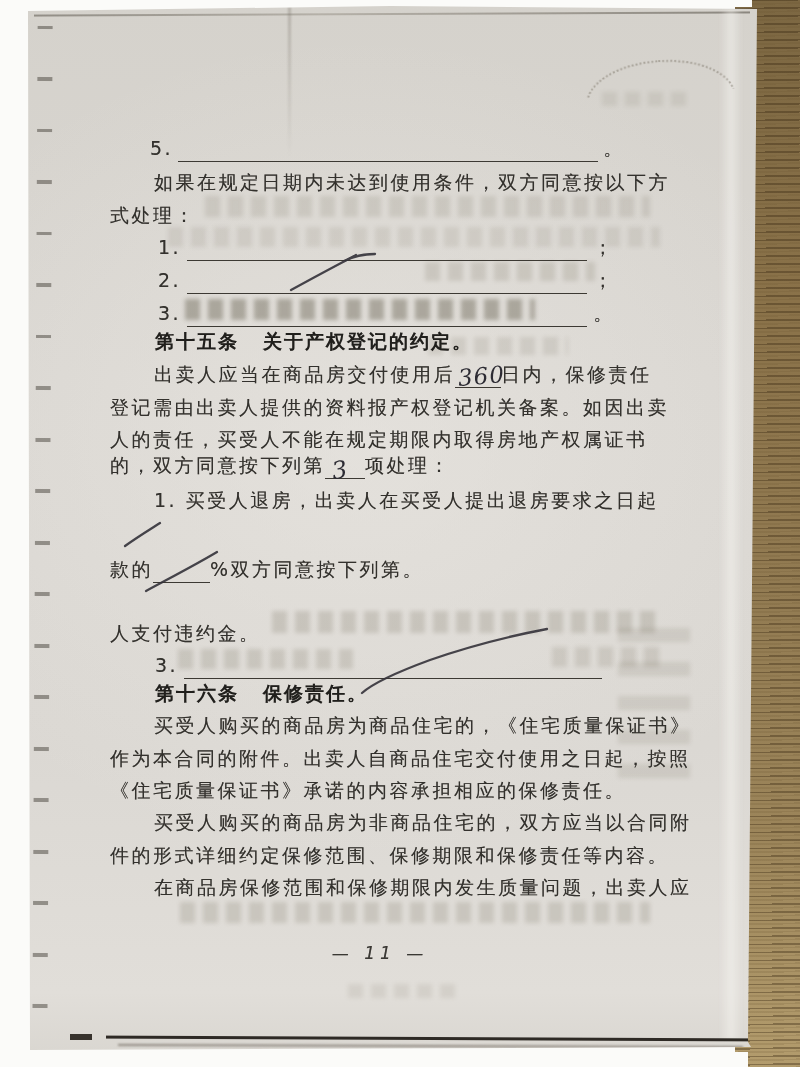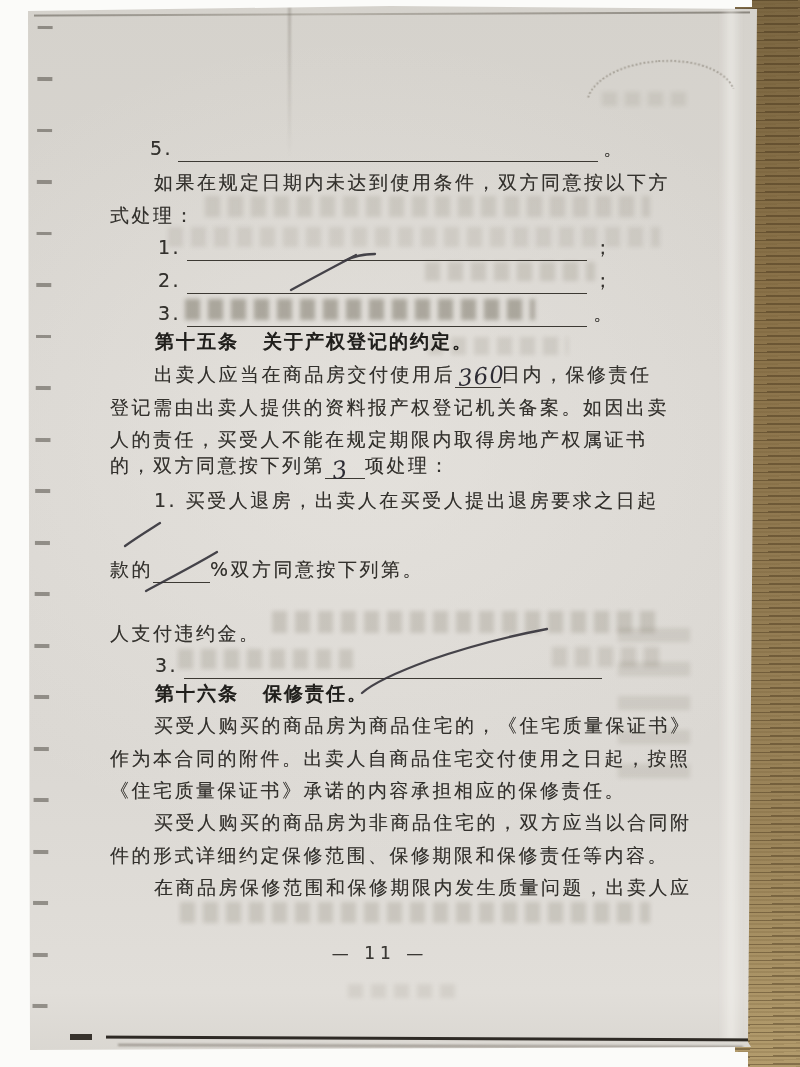--- a/index.html
+++ b/index.html
@@ -102,21 +102,21 @@
   .bl-start{width:43px;margin-right:2px;}
   .bl-pct{width:57px;}
   .bl-pct2{width:47px;}
   .bl-3{width:418px;margin-left:6px;}
   .hw{
     position:absolute;font-family:"DejaVu Serif",serif;font-style:italic;
     color:#2c2b33;letter-spacing:1px;text-shadow:none;
   }
   .hw-days{font-size:23px;left:3px;bottom:-1px;transform:rotate(-5deg);}
   .hw-n{font-size:24px;left:7px;bottom:-4px;transform:rotate(-9deg);}
-  .pageno{width:540px;text-align:center;font-size:17px;letter-spacing:5px;color:#3a3834;}
+  .pageno{width:540px;text-align:center;font-size:17px;letter-spacing:5px;color:#3a3834;font-style:italic;}
   .strokes{position:absolute;left:0;top:0;width:800px;height:1067px;pointer-events:none;}
 </style>
 </head>
 <body>
 
 <div class="wood"></div>
 <div class="frame-left"></div>
 <div class="frame-top"></div>
 <div class="frame-bottom"></div>
 

